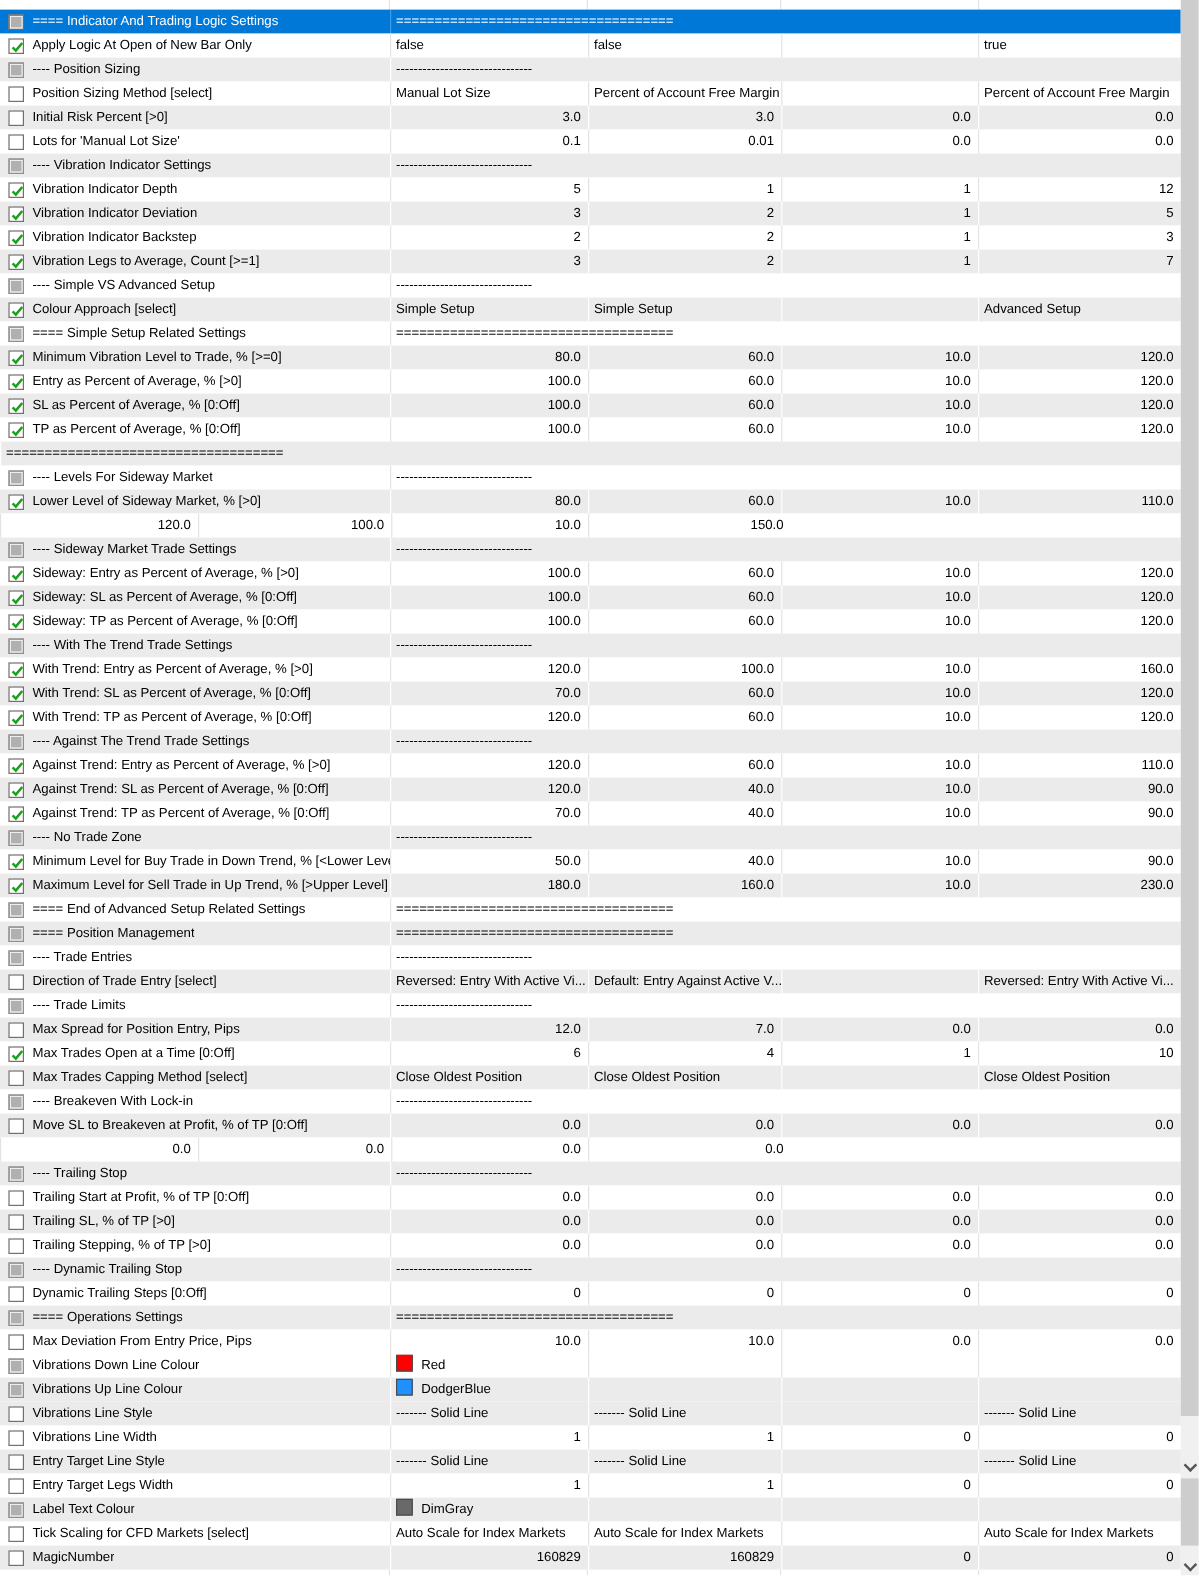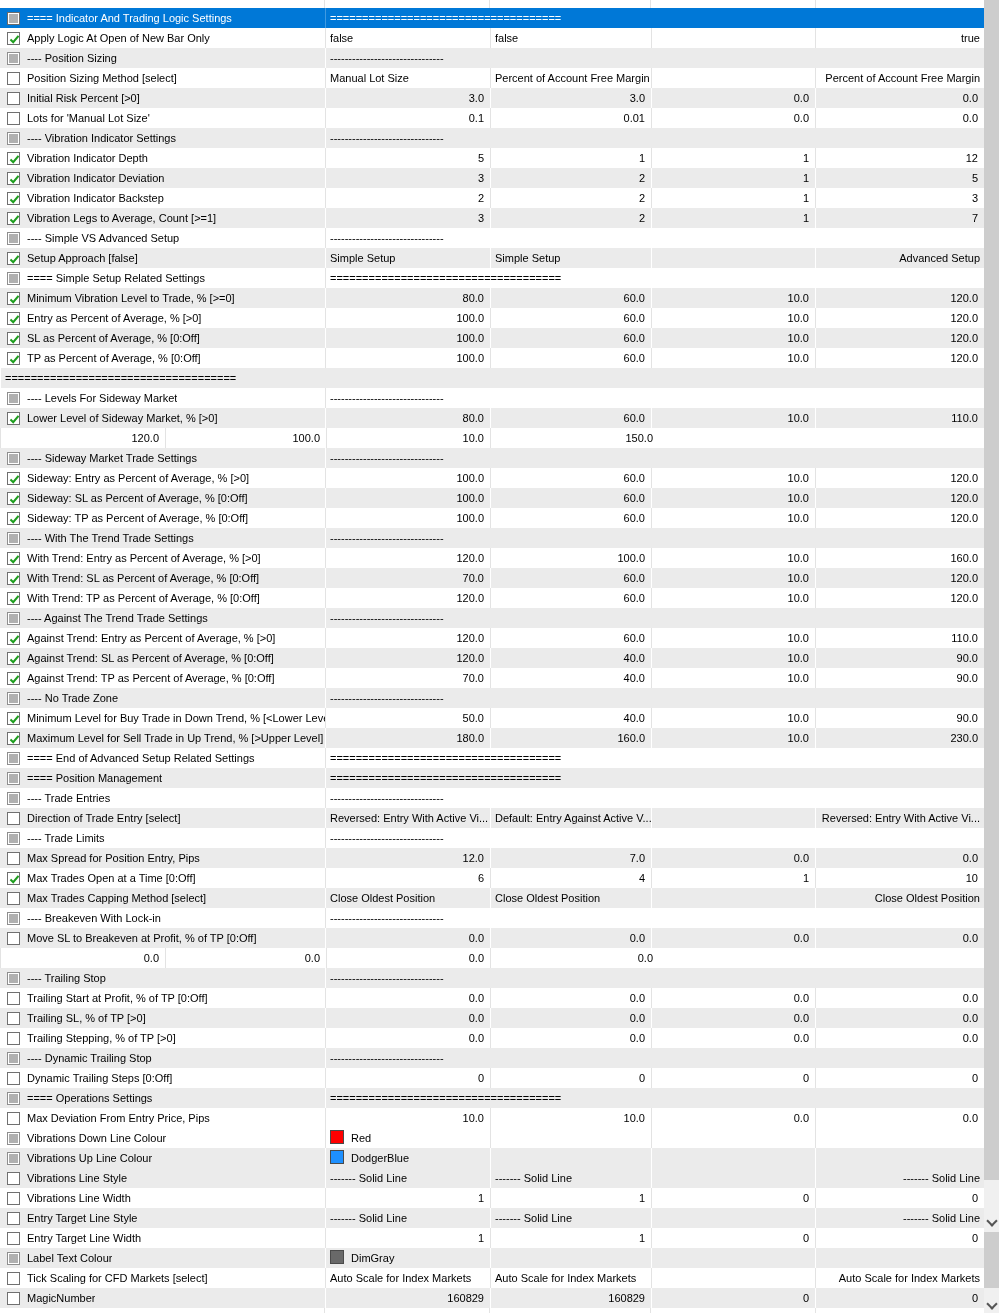--- a/index.html
+++ b/index.html
@@ -14,21 +14,21 @@
   .partial{height:8px;background:#fff;display:flex;}
   .partial.bottom{height:5px;}
   .partial .pc{border-left:1px solid #e3e3e3;height:100%;}
 
   .name-cell{width:325px;flex:0 0 325px;display:flex;align-items:center;overflow:hidden;white-space:nowrap;}
   .cell{overflow:hidden;white-space:nowrap;padding:0 4px;box-sizing:border-box;border-left:1px solid #e3e3e3;}
   .stripe .cell{border-left-color:#fff;}
   .c-value{width:165px;flex:0 0 165px;}
   .c-start{width:161px;flex:0 0 161px;}
   .c-step{width:164px;flex:0 0 164px;}
-  .c-stop{width:169px;flex:0 0 169px;text-align:right;}
+  .c-stop{width:169px;flex:0 0 169px;}
   .c-span{flex:1 1 auto;border-left:1px solid #e3e3e3;}
   .stripe .c-span{border-left-color:#fff;}
   .selected .c-span{border-left-color:rgba(255,255,255,0.25);}
   .num{text-align:right;padding-right:6px;}
 
   
   .cb{width:13px;height:13px;flex:0 0 13px;margin-left:7px;margin-right:7px;box-sizing:border-box;background:#fff;border:1px solid #707070;position:relative;}
   .cb svg{position:absolute;left:0px;top:0px;display:none;}
   .cb.checked svg{display:block;}
   .cb.section{background:#b0b0b0;border-color:#8f8f8f;box-shadow:inset 0 0 0 1px #fff;}
@@ -213,21 +213,21 @@
 
       <div class="c-span" style="padding: 0px 4px;">-------------------------------</div>
     </div>
         <div class="row stripe">
       <div class="name-cell">
         <span class="cb checked">
           <svg width="13" height="13" viewBox="0 0 13 13">
             <path d="M2.5 6.5 L5.2 9.2 L10.5 2.8" stroke="#1f9e1f" stroke-width="2.1" fill="none"></path>
           </svg>
         </span>
-        <span class="label">Setup Approach [false]</span>
+        <span class="label">Colour Approach [select]</span>
       </div>
       <div class="cell c-value">Simple Setup</div>
       <div class="cell c-start">Simple Setup</div>
       <div class="cell c-step"></div>
       <div class="cell c-stop">Advanced Setup</div>
 
     </div>
         <div class="row">
       <div class="name-cell">
         <span class="cb section">
@@ -821,21 +821,21 @@
       <div class="cell c-start">------- Solid Line</div>
       <div class="cell c-step"></div>
       <div class="cell c-stop">------- Solid Line</div>
 
     </div>
         <div class="row">
       <div class="name-cell">
         <span class="cb unchecked">
           
         </span>
-        <span class="label">Entry Target Line Width</span>
+        <span class="label">Entry Target Legs Width</span>
       </div>
       <div class="cell c-value num">1</div>
       <div class="cell c-start num">1</div>
       <div class="cell c-step num">0</div>
       <div class="cell c-stop num">0</div>
 
     </div>
         <div class="row stripe">
       <div class="name-cell">
         <span class="cb section">

